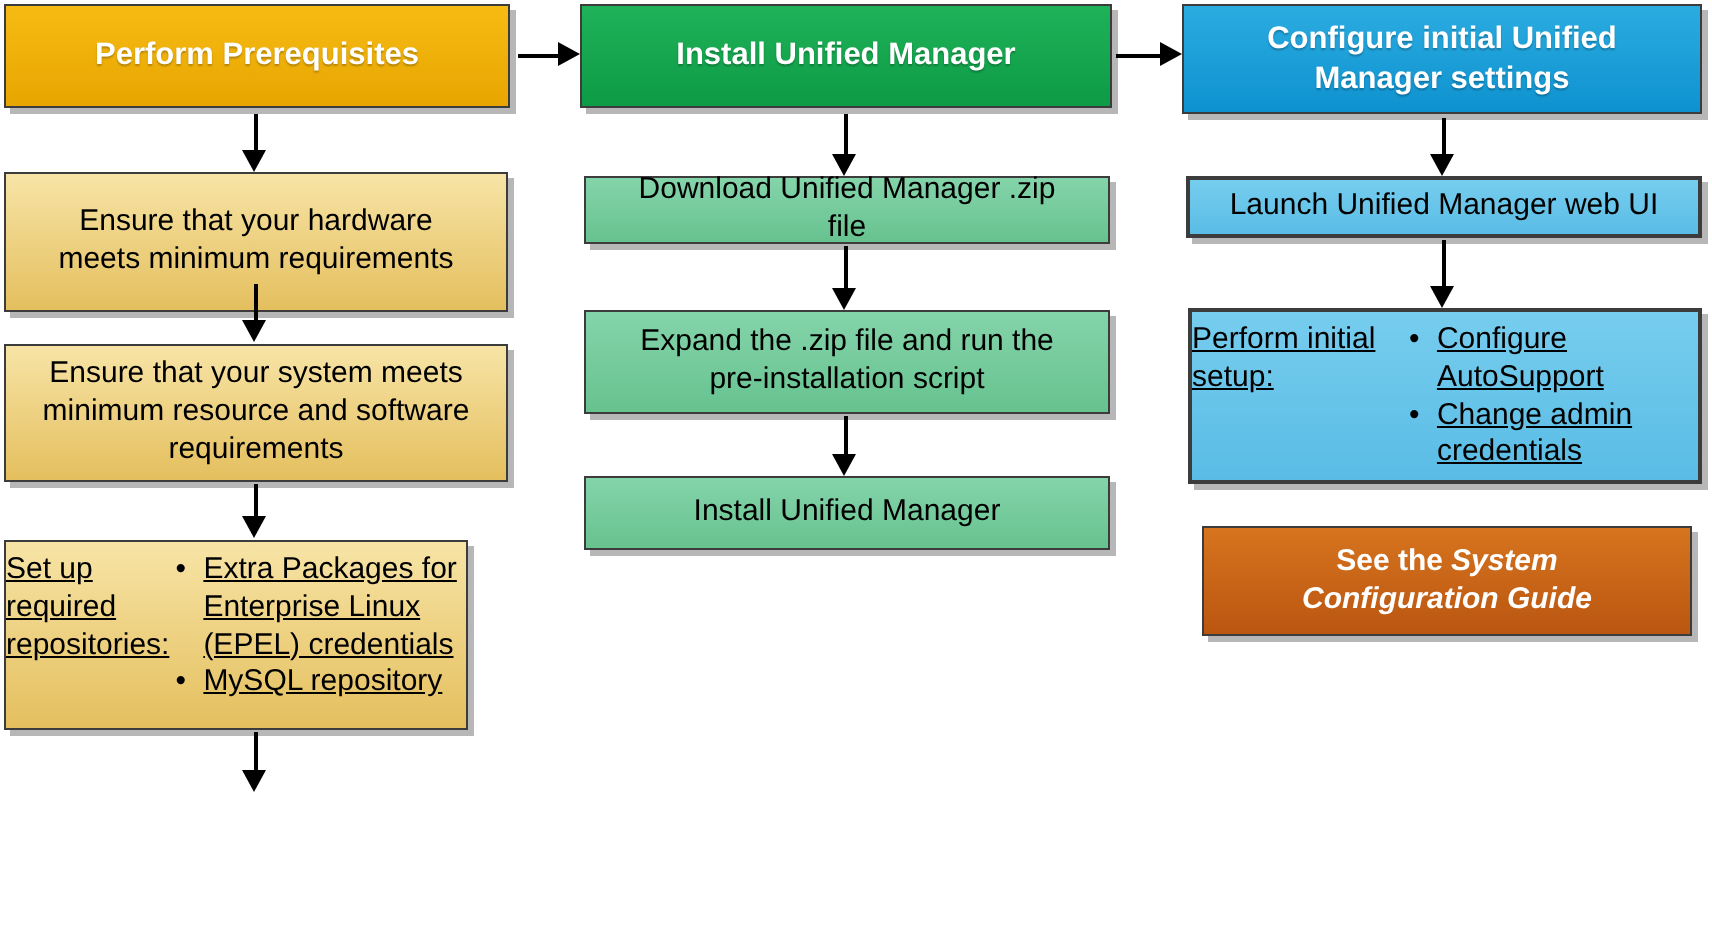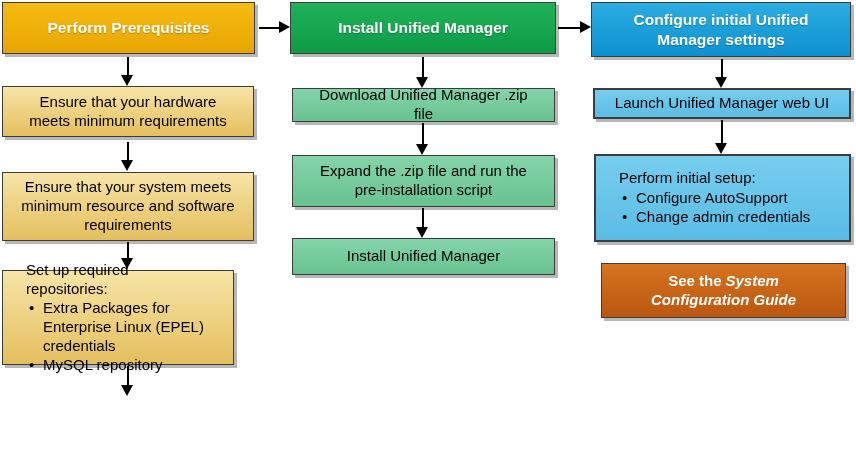--- a/index.html
+++ b/index.html
@@ -22,22 +22,22 @@
     border:1px solid var(--border);
   }
   .gold{background:linear-gradient(180deg,var(--gold-light) 0%,var(--gold-dark) 100%);}
   .yellow{background:linear-gradient(180deg,var(--yellow-light) 0%,var(--yellow-dark) 100%);}
   .green{background:linear-gradient(180deg,var(--green-light) 0%,var(--green-dark) 100%);}
   .mint{background:linear-gradient(180deg,var(--mint-light) 0%,var(--mint-dark) 100%);}
   .blue{background:linear-gradient(180deg,var(--blue-light) 0%,var(--blue-dark) 100%);}
   .sky{background:linear-gradient(180deg,var(--sky-light) 0%,var(--sky-dark) 100%);border-width:2px;}
   .orange{background:linear-gradient(180deg,var(--orange-light) 0%,var(--orange-dark) 100%);}
   .left-align{
-    flex-direction:column;align-items:flex-start;justify-content:center;
-    text-align:left;padding:5px 23px;
+    flex-direction:row;align-items:flex-start;justify-content:center;
+    text-align:left;padding:5px 0;text-decoration:underline;
   }
   .left-align .box-title{margin:0 0 1px 0;}
   ul.bullets{list-style:none;margin:0;padding:0;}
   ul.bullets li{position:relative;padding-left:17px;}
   ul.bullets li::before{content:"\2022";position:absolute;left:3px;top:0;}
   .note-text{color:#fff;font-weight:bold;}
   .note-prefix{margin-right:4px;}
   .note-italic{font-style:italic;}
   
   .arrow-v{position:absolute;width:13px;}
@@ -51,21 +51,21 @@
 </style>
 </head>
 <body>
 
 <div id="stage">
 
   <div class="box hdr gold" style="left:2px;top:2px;width:253px;height:52px;">Perform Prerequisites</div>
 
   <div class="arrow-v" style="left:121px;top:57px;height:29px;"></div>
 
-  <div class="box yellow" style="left:2px;top:86px;width:252px;height:51px;">Ensure that your hardware meets minimum requirements</div>
+  <div class="box yellow" style="left:2px;top:86px;width:252px;height:70px;">Ensure that your hardware meets minimum requirements</div>
 
   <div class="arrow-v" style="left:121px;top:142px;height:29px;"></div>
 
   <div class="box yellow" style="left:2px;top:172px;width:252px;height:69px;">Ensure that your system meets minimum resource and software requirements</div>
 
   <div class="arrow-v" style="left:121px;top:242px;height:27px;"></div>
 
   <div class="box yellow left-align" style="left:2px;top:270px;width:232px;height:95px;">
     <div class="box-title">Set up required repositories:</div>
     <ul class="bullets">

